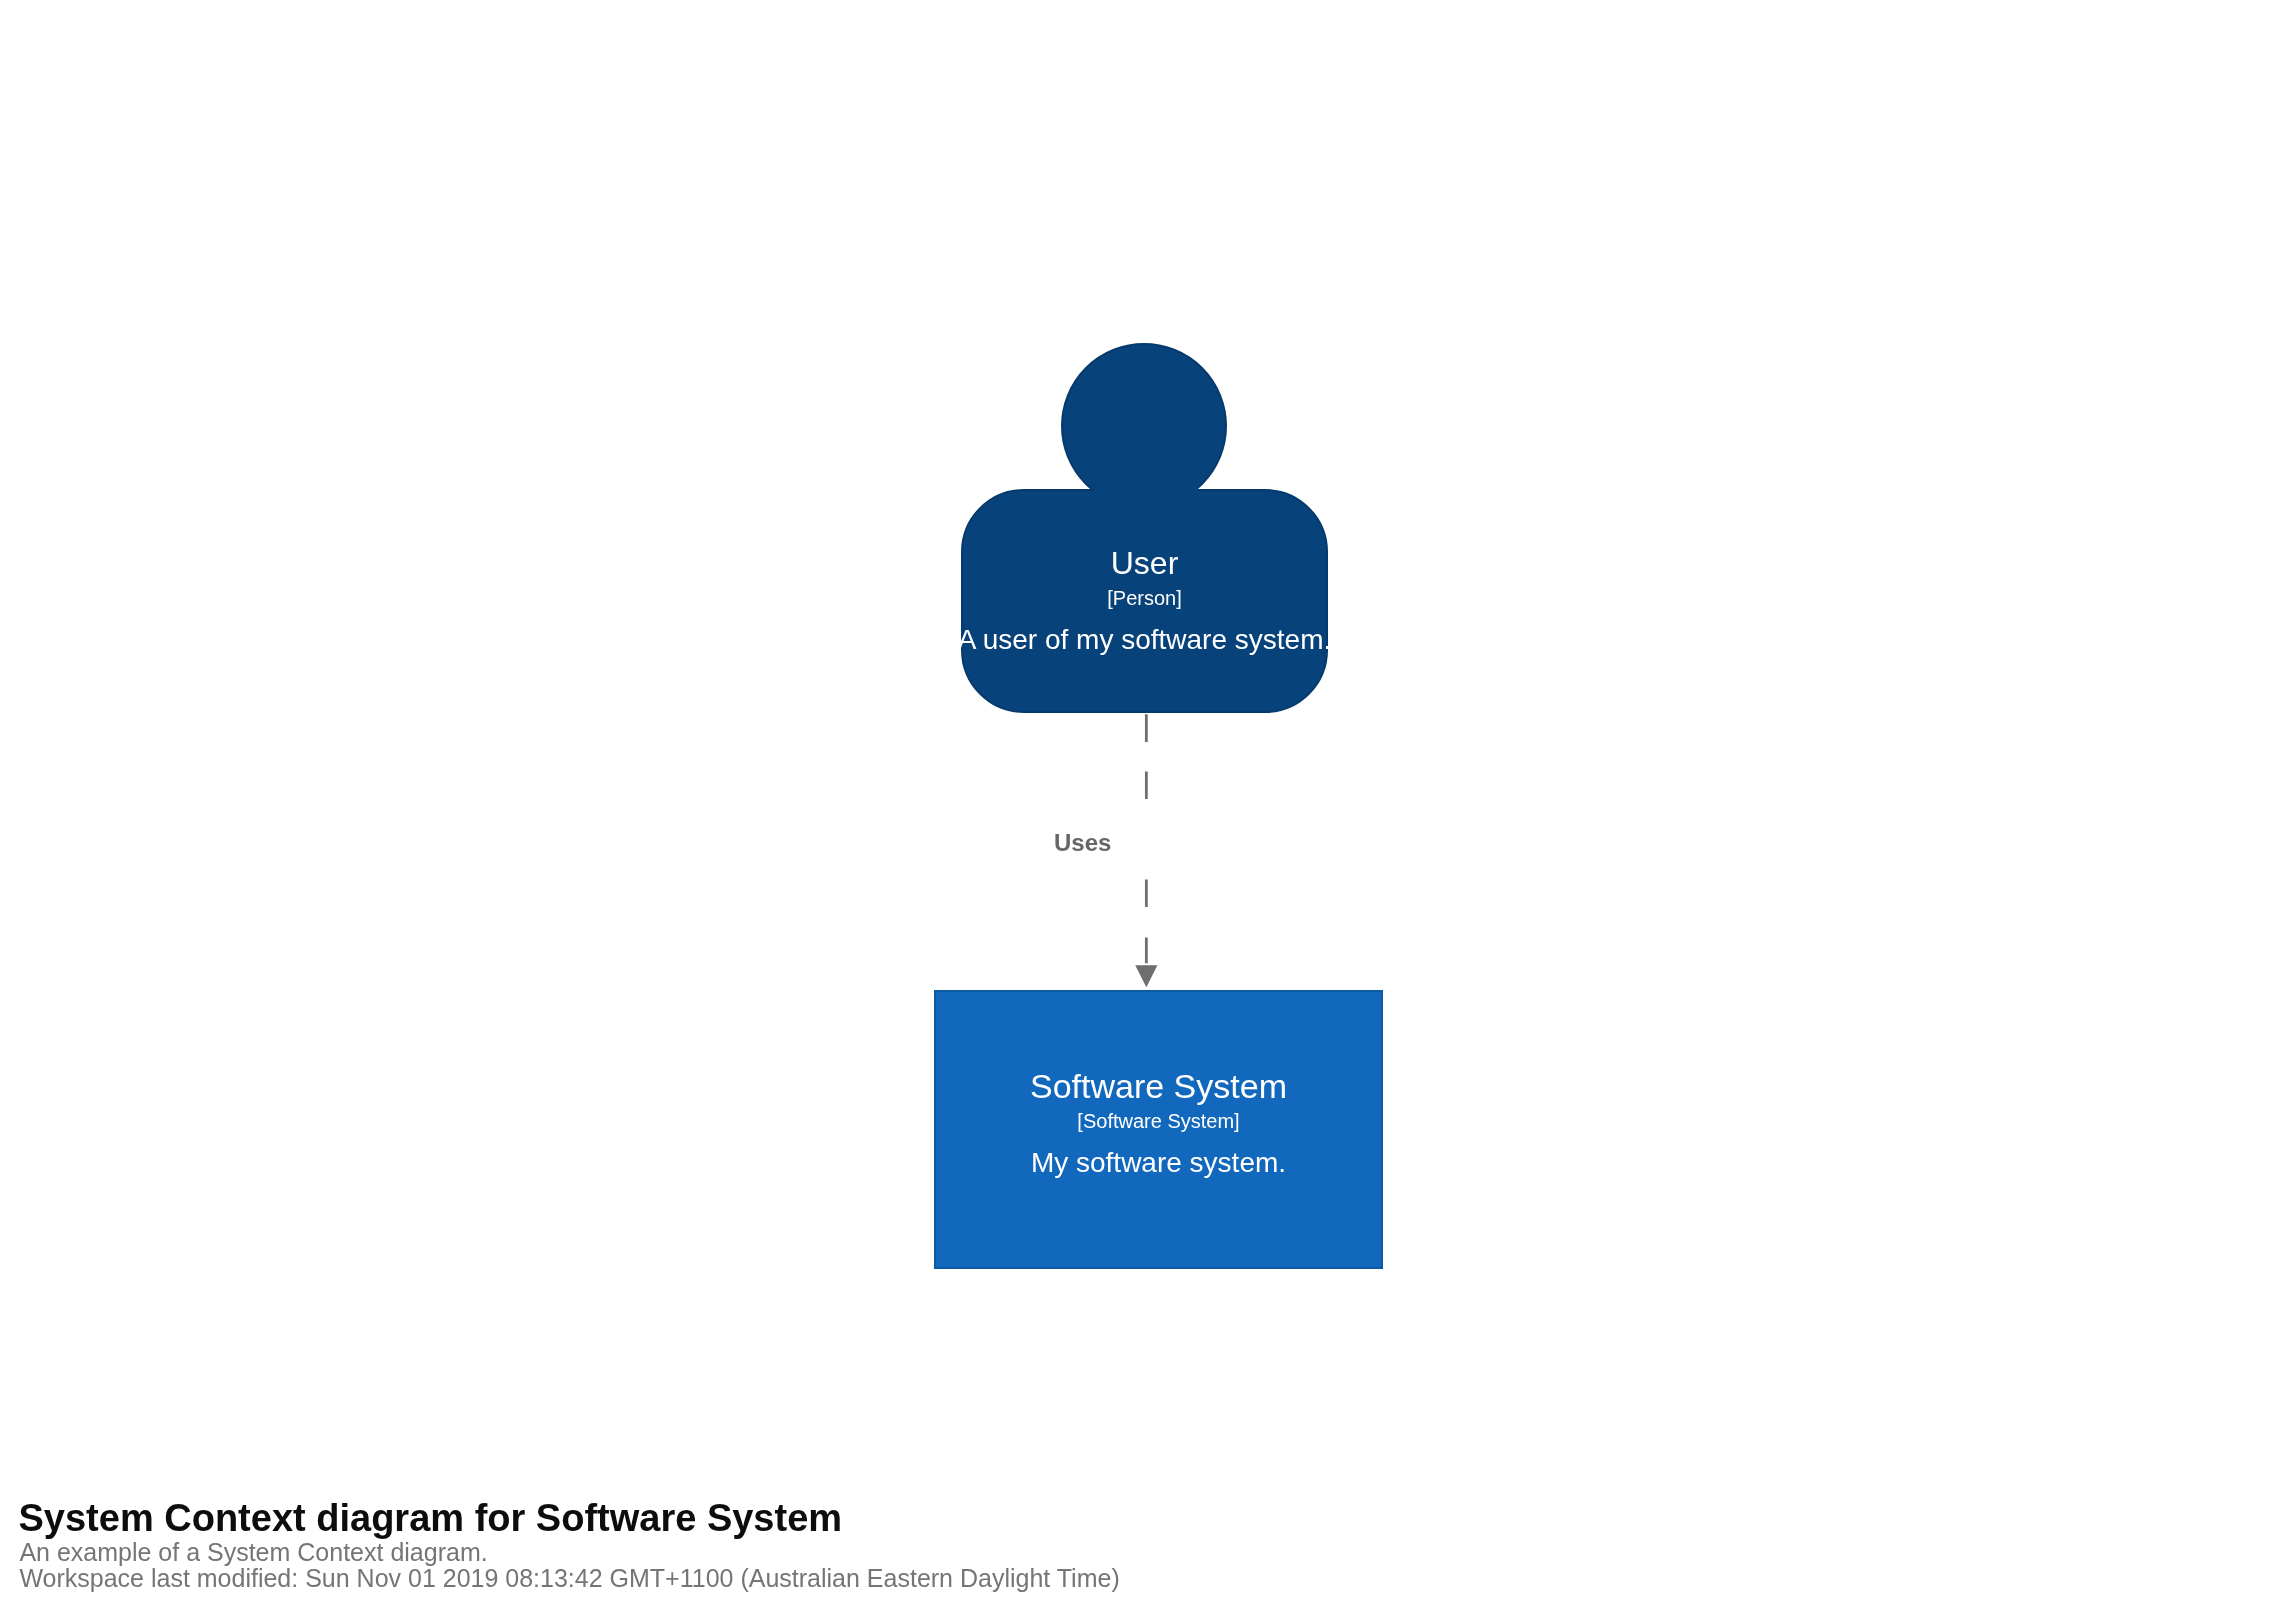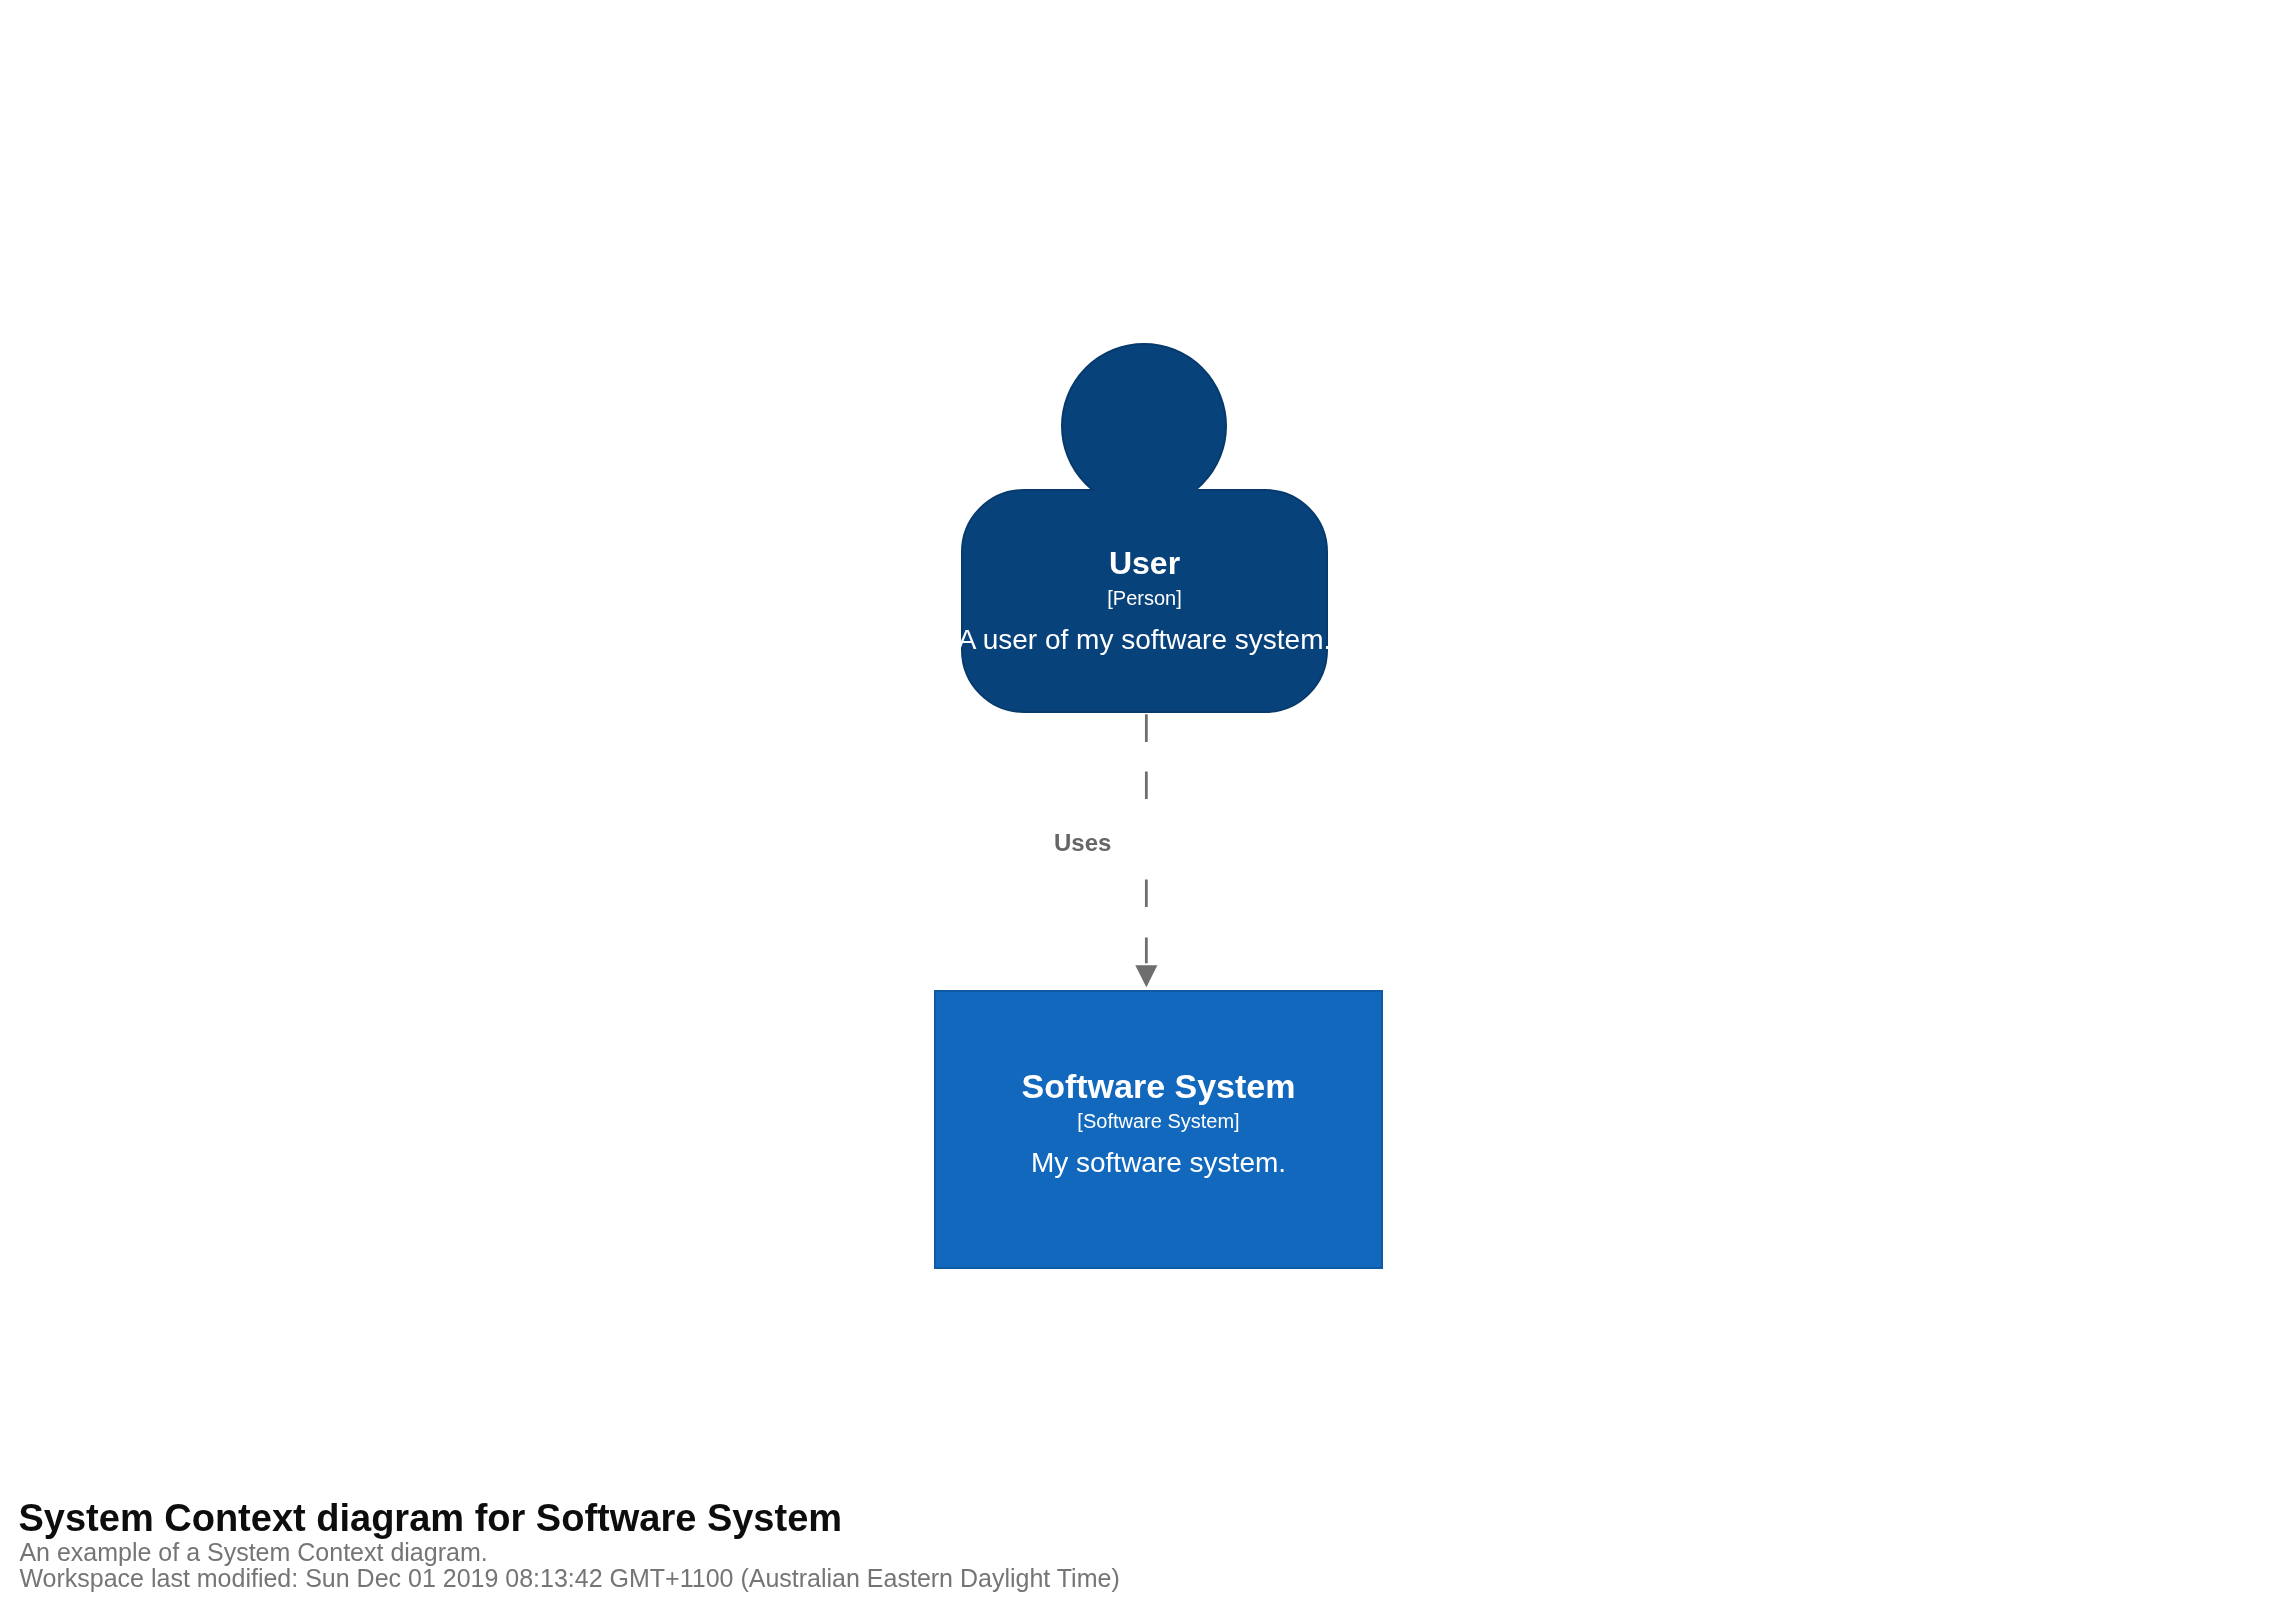--- a/index.html
+++ b/index.html
@@ -64,21 +64,21 @@
     box-sizing: border-box;
     display: flex;
     flex-direction: column;
     align-items: center;
     padding-top: 73px;
   }
 
   
   .el-name {
     color: #ffffff;
-    font-weight: bold;
+    font-weight: normal;
     font-size: 33px;
     line-height: 42px;
     text-align: center;
     white-space: nowrap;
   }
   .el-meta {
     color: #ffffff;
     font-size: 20px;
     line-height: 28px;
     text-align: center;
@@ -169,16 +169,16 @@
   <div class="rel-label">Uses</div>
 
   <div class="system-box">
     <div class="el-name" style="font-size:34px;">Software System</div>
     <div class="el-meta">[Software System]</div>
     <div class="el-desc">My software system.</div>
   </div>
 
   <div class="footer-title">System Context diagram for Software System</div>
   <div class="footer-sub">An example of a System Context diagram.</div>
-  <div class="footer-modified">Workspace last modified: Sun Dec 01 2019 08:13:42 GMT+1100 (Australian Eastern Daylight Time)</div>
+  <div class="footer-modified">Workspace last modified: Sun Nov 01 2019 08:13:42 GMT+1100 (Australian Eastern Daylight Time)</div>
 
 </div>
 
 
 </body></html>

